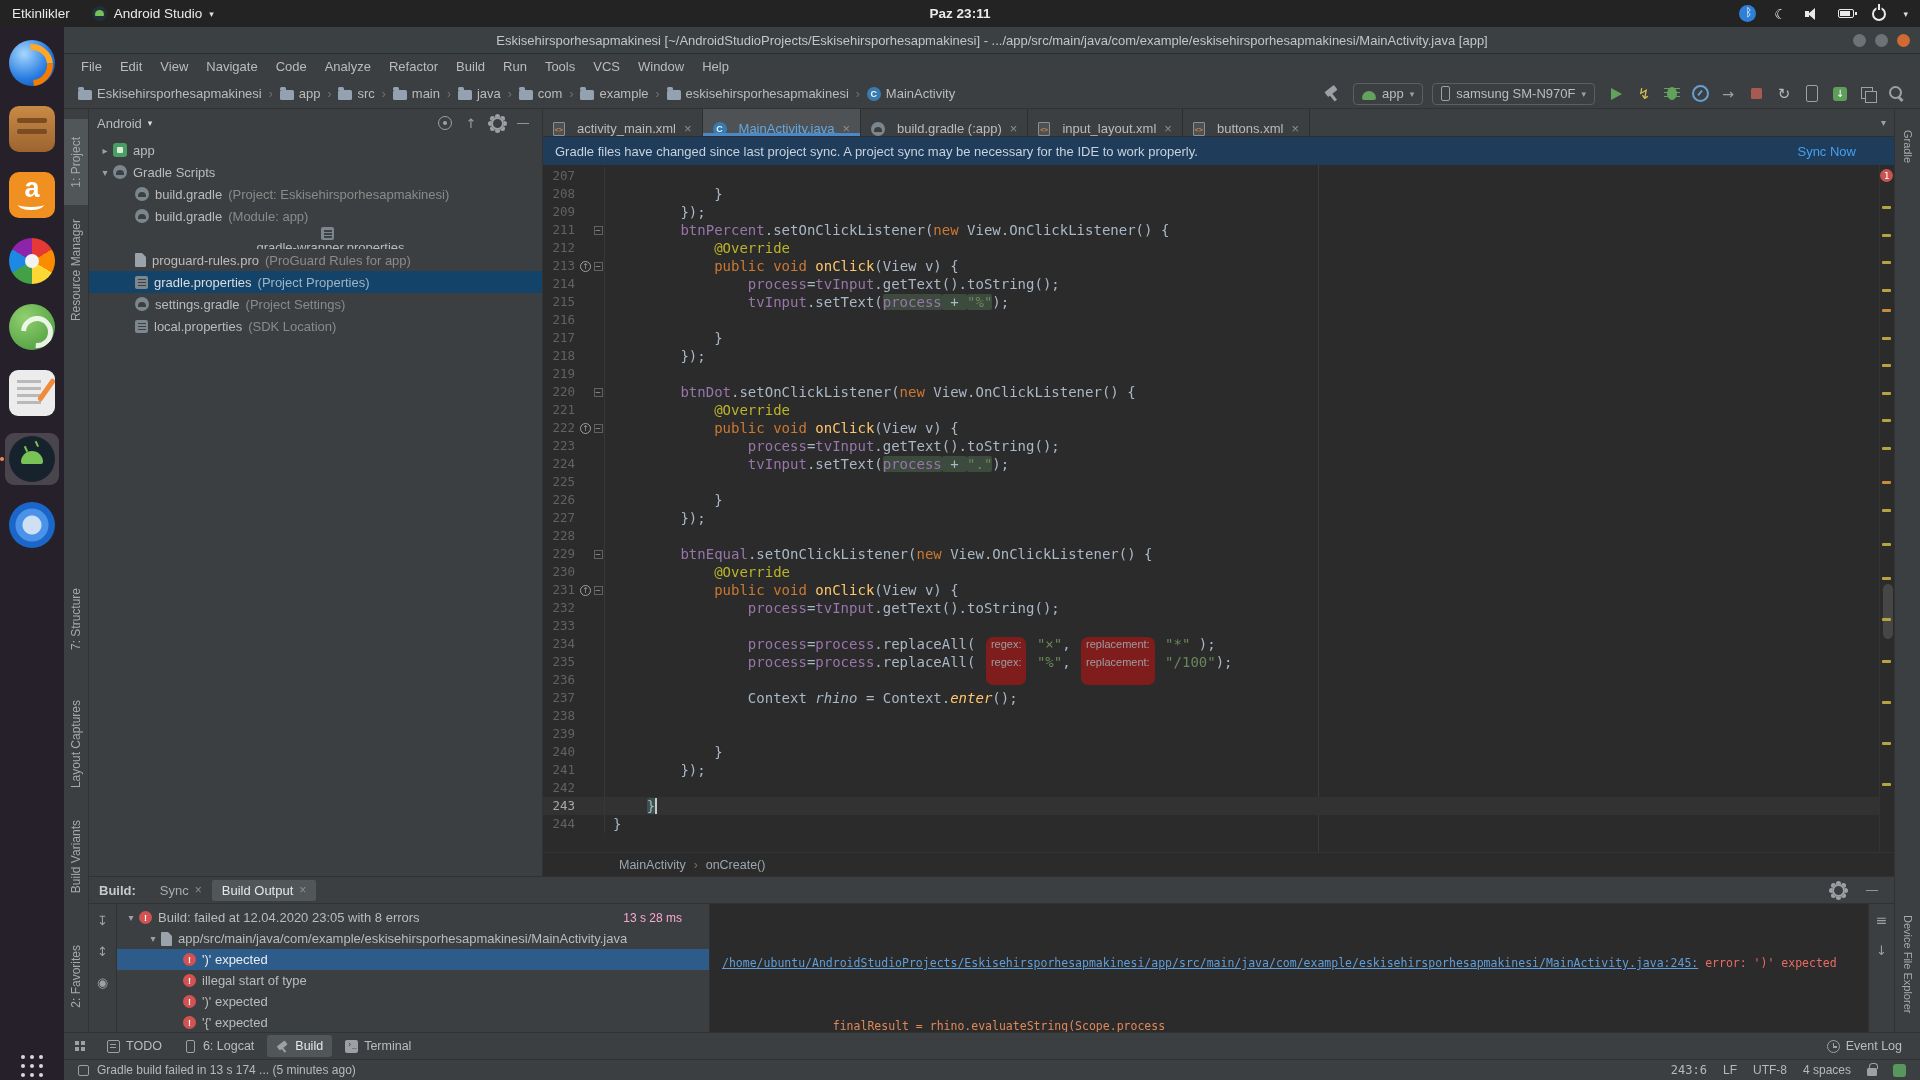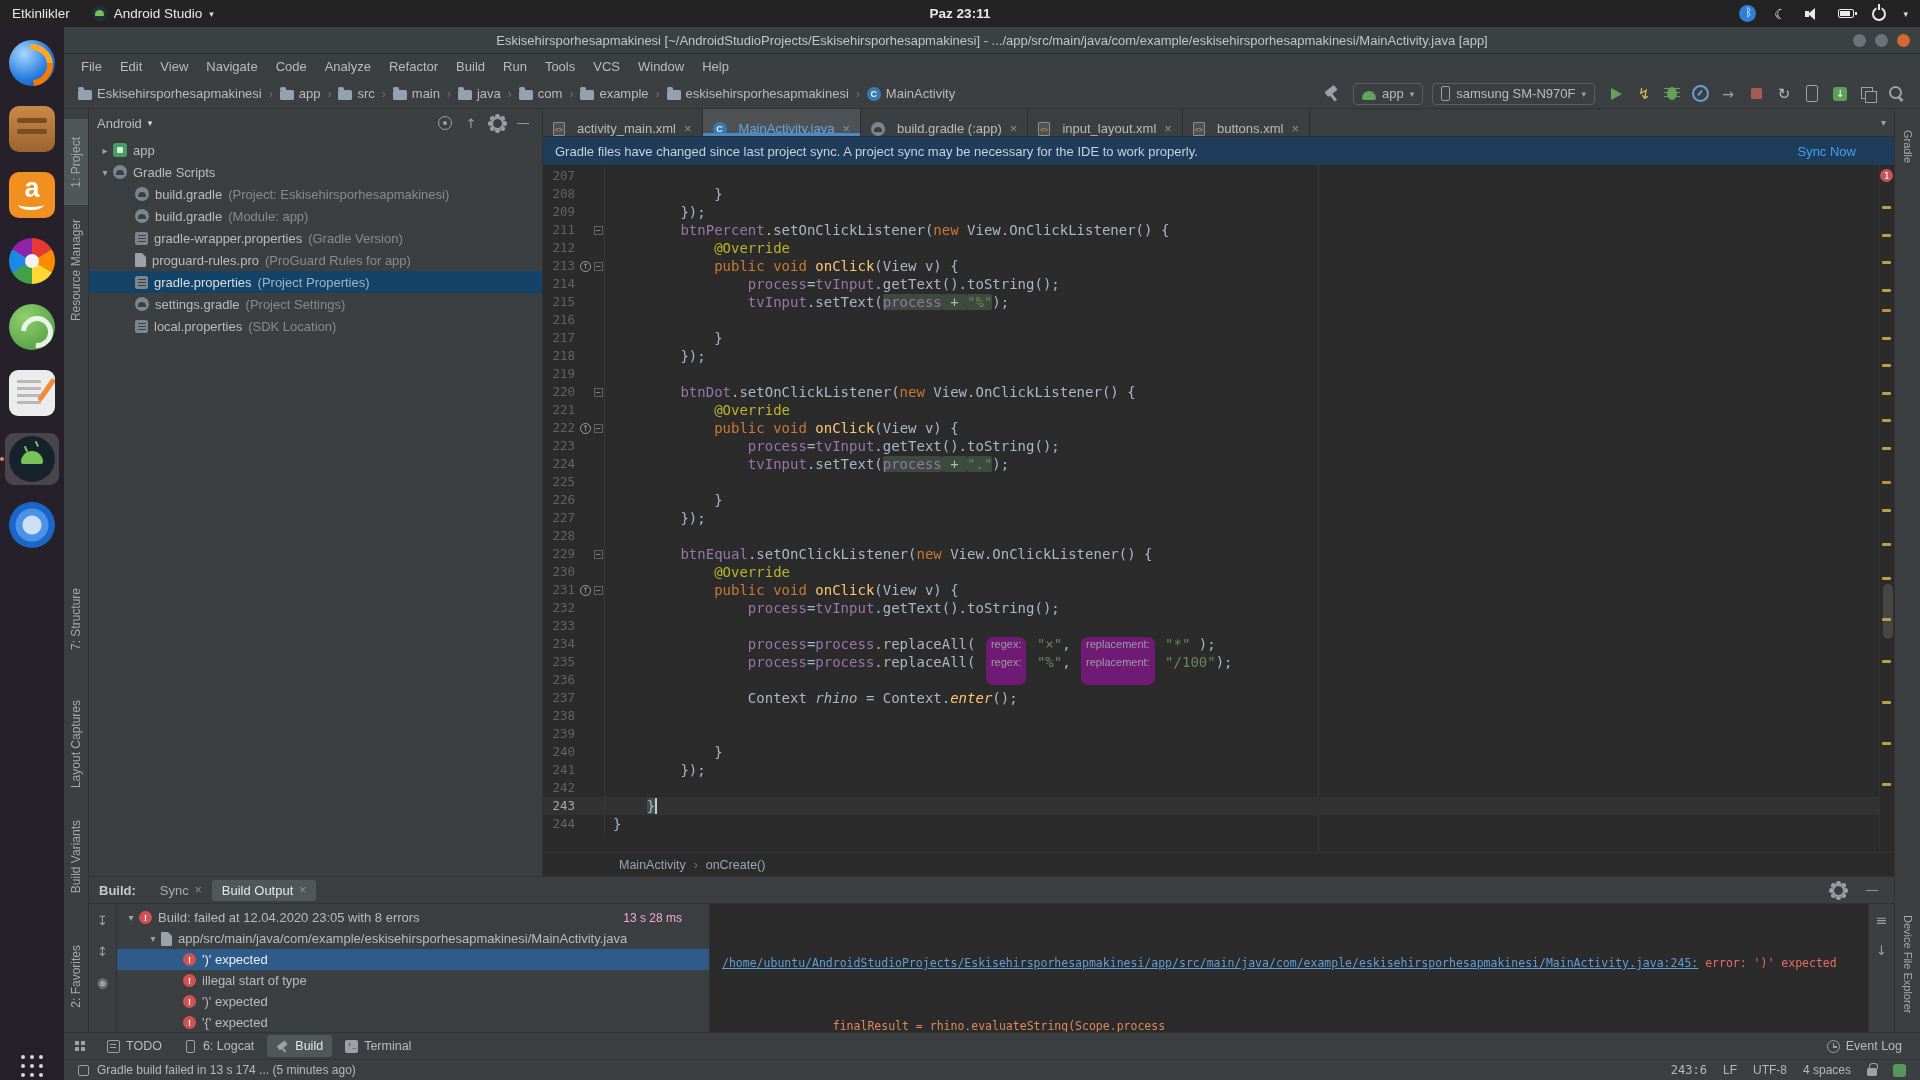--- a/index.html
+++ b/index.html
@@ -167,21 +167,21 @@
 .code-line.current .g-num{color:#a9a9a9}
 .g-ovr{width:13px;flex:none;display:flex;align-items:center;justify-content:center}
 .g-fold{width:12px;flex:none;display:flex;align-items:center;justify-content:center}
 .ovr-ic{width:11px;height:11px;border-radius:50%;border:1px solid #9da0a4;color:#9da0a4;font-size:8px;line-height:9px;text-align:center;font-family:"DejaVu Sans",sans-serif}
 .fold-ic{width:9px;height:9px;border:1px solid #5f6264;color:#9da0a4;font-size:9px;line-height:7px;text-align:center;background:#2b2b2b}
 .code-text{padding-left:8px;color:#a9b7c6}
 .tk-k{color:#cc7832}.tk-f{color:#9876aa}.tk-m{color:#ffc66d}.tk-a{color:#bbb529}.tk-s{color:#6a8759}
 .tk-i{font-style:italic}
 .tk-h{background:#3c4b3d;border-radius:2px}
 .tk-b{background:#3b514d;border-radius:2px}
-.tk-p{background:#701a75;color:#9a9fa2;border-radius:7px;padding:0 5px;margin:0 2px;font-size:11px;display:inline-block;height:30px;line-height:14px;vertical-align:1px;font-family:"Liberation Sans",sans-serif}
+.tk-p{background:#7f1d1d;color:#9a9fa2;border-radius:7px;padding:0 5px;margin:0 2px;font-size:11px;display:inline-block;height:30px;line-height:14px;vertical-align:1px;font-family:"Liberation Sans",sans-serif}
 .caret{display:inline-block;width:1.5px;height:16px;background:#c8c8c8;vertical-align:-3px}
 .err-stripe{position:absolute;right:0;top:0;bottom:0;width:15px;background:#2b2b2b;border-left:1px solid #333}
 .badge{position:absolute;top:4px;right:1px;width:13px;height:13px;border-radius:50%;background:#c75450;color:#fff;font-size:9.5px;display:flex;align-items:center;justify-content:center;z-index:2}
 .mark{position:absolute;right:3px;width:9px;height:3px;border-radius:1px}
 .mk-w{background:#b8a343}.mk-o{background:#c98a3c}.mk-e{background:#d25252}
 .sb-thumb{position:absolute;right:1px;width:10px;top:61%;height:8%;background:rgba(255,255,255,.13);border-radius:5px}
 .ed-crumbs{height:24px;border-top:1px solid #313335;display:flex;align-items:center;gap:6px;padding-left:76px;font-size:12.5px;color:#9aa7b0;background:#2b2b2b;flex:none}
 
 
 .build-panel{height:156px;flex:none;border-top:1px solid #323232;background:#3c3f41;display:flex;flex-direction:column}
@@ -448,21 +448,21 @@
                   <span class="tico ic-gradle"></span>
                   <span>build.gradle</span>
                   <span class="tree-hint">(Project: Eskisehirsporhesapmakinesi)</span>
                 </div>
                 <div class="tree-row" style="padding-left: 30px;">
                   <span class="tree-arrow"></span>
                   <span class="tico ic-gradle"></span>
                   <span>build.gradle</span>
                   <span class="tree-hint">(Module: app)</span>
                 </div>
-                <div class="tree-row" style="padding-left: 30px;">
+                <div class="tree-row" style="padding-left: 30px; flex-direction: column;">
                   <span class="tree-arrow"></span>
                   <span class="tico ic-props"></span>
                   <span>gradle-wrapper.properties</span>
                   <span class="tree-hint">(Gradle Version)</span>
                 </div>
                 <div class="tree-row" style="padding-left: 30px;">
                   <span class="tree-arrow"></span>
                   <span class="tico ic-file"></span>
                   <span>proguard-rules.pro</span>
                   <span class="tree-hint">(ProGuard Rules for app)</span>

